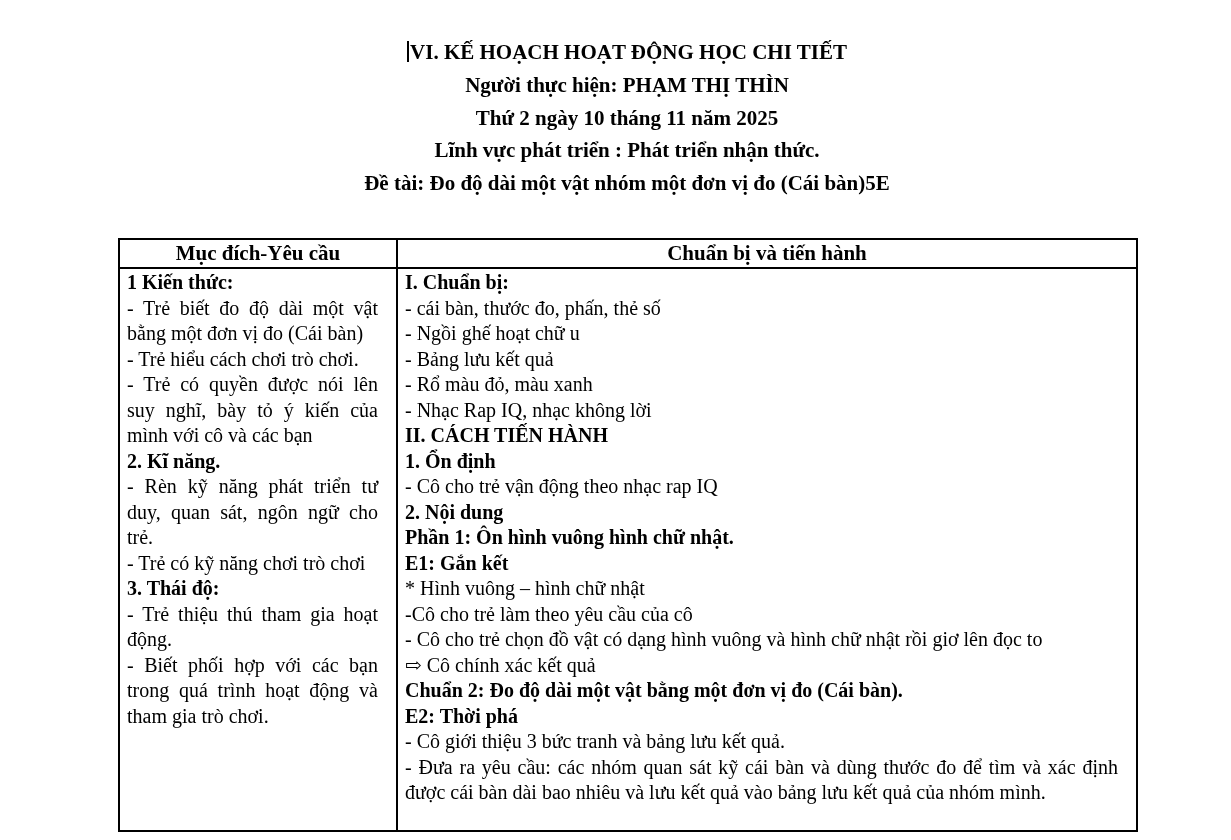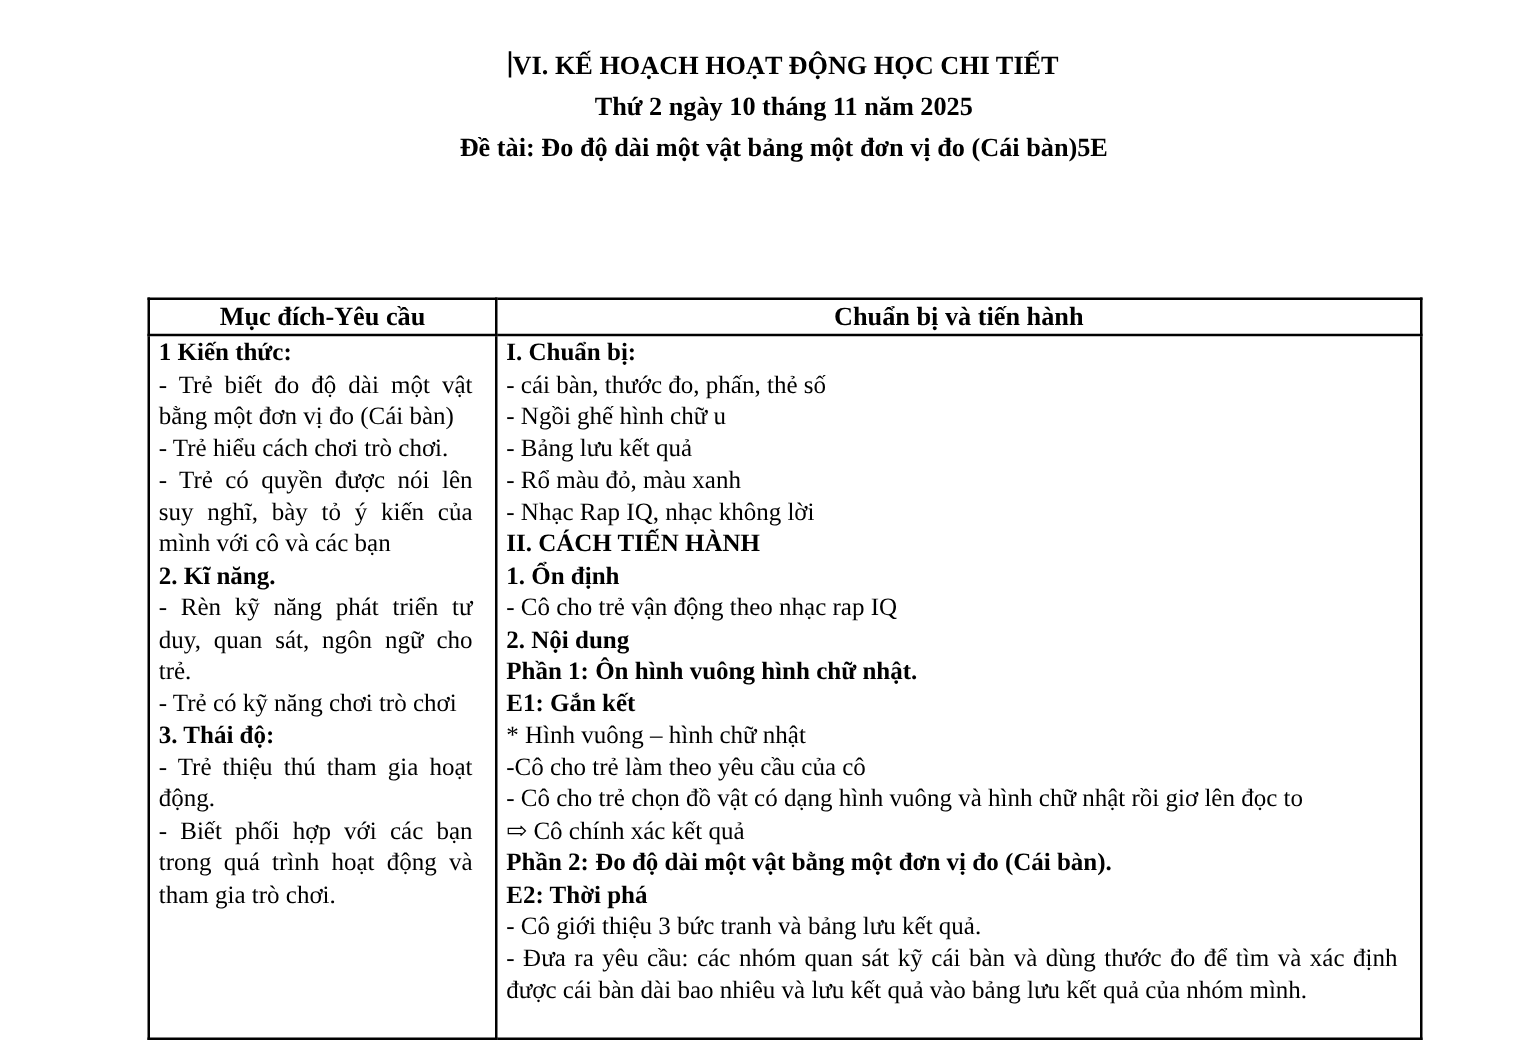--- a/index.html
+++ b/index.html
@@ -85,22 +85,24 @@
     font-weight: bold;
   }
 </style>
 </head>
 <body>
 
 <div class="doc-content">
 
   <div class="headings">
     <p><span class="caret"></span><span>VI. KẾ HOẠCH HOẠT ĐỘNG HỌC CHI TIẾT</span></p>
+    <p>Người thực hiện: PHẠM THỊ THÌN</p>
     <p>Thứ 2 ngày 10 tháng 11 năm 2025</p>
-    <p>Đề tài: Đo độ dài một vật bảng một đơn vị đo (Cái bàn)5E</p>
+    <p>Lĩnh vực phát triển : Phát triển nhận thức.</p>
+    <p>Đề tài: Đo độ dài một vật nhóm một đơn vị đo (Cái bàn)5E</p>
   </div>
 
   <table class="plan-table">
     <colgroup>
       <col style="width:278px">
       <col style="width:740px">
     </colgroup>
     <thead>
       <tr>
         <th>Mục đích-Yêu cầu</th>
@@ -120,35 +122,35 @@
               <p>- Trẻ có kỹ năng chơi trò chơi</p>
               <p class="bold">3. Thái độ:</p>
               <p>- Trẻ thiệu thú tham gia hoạt động.</p>
               <p>- Biết phối hợp với các bạn trong quá trình hoạt động và tham gia trò chơi.</p>
             </div>
         </td>
         <td class="cell-right">
           <div>
               <p class="bold">I. Chuẩn bị:</p>
               <p>- cái bàn, thước đo, phấn, thẻ số</p>
-              <p>- Ngồi ghế hình chữ u</p>
+              <p>- Ngồi ghế hoạt chữ u</p>
               <p>- Bảng lưu kết quả</p>
               <p>- Rổ màu đỏ, màu xanh</p>
               <p>- Nhạc Rap IQ, nhạc không lời</p>
               <p class="bold">II. CÁCH TIẾN HÀNH</p>
               <p class="bold">1. Ổn định</p>
               <p>- Cô cho trẻ vận động theo nhạc rap IQ</p>
               <p class="bold">2. Nội dung</p>
               <p class="bold">Phần 1: Ôn hình vuông hình chữ nhật.</p>
               <p class="bold">E1: Gắn kết</p>
               <p>* Hình vuông – hình chữ nhật</p>
               <p>-Cô cho trẻ làm theo yêu cầu của cô</p>
               <p>- Cô cho trẻ chọn đồ vật có dạng hình vuông và hình chữ nhật rồi giơ lên đọc to</p>
               <p>⇨ Cô chính xác kết quả</p>
-              <p class="bold">Phần 2: Đo độ dài một vật bằng một đơn vị đo (Cái bàn).</p>
+              <p class="bold">Chuẩn 2: Đo độ dài một vật bằng một đơn vị đo (Cái bàn).</p>
               <p class="bold">E2: Thời phá</p>
               <p>- Cô giới thiệu 3 bức tranh và bảng lưu kết quả.</p>
               <p>- Đưa ra yêu cầu: các nhóm quan sát kỹ cái bàn và dùng thước đo để tìm và xác định được cái bàn dài bao nhiêu và lưu kết quả vào bảng lưu kết quả của nhóm mình.</p>
             </div>
         </td>
       </tr>
     </tbody>
   </table>
 
 </div>

